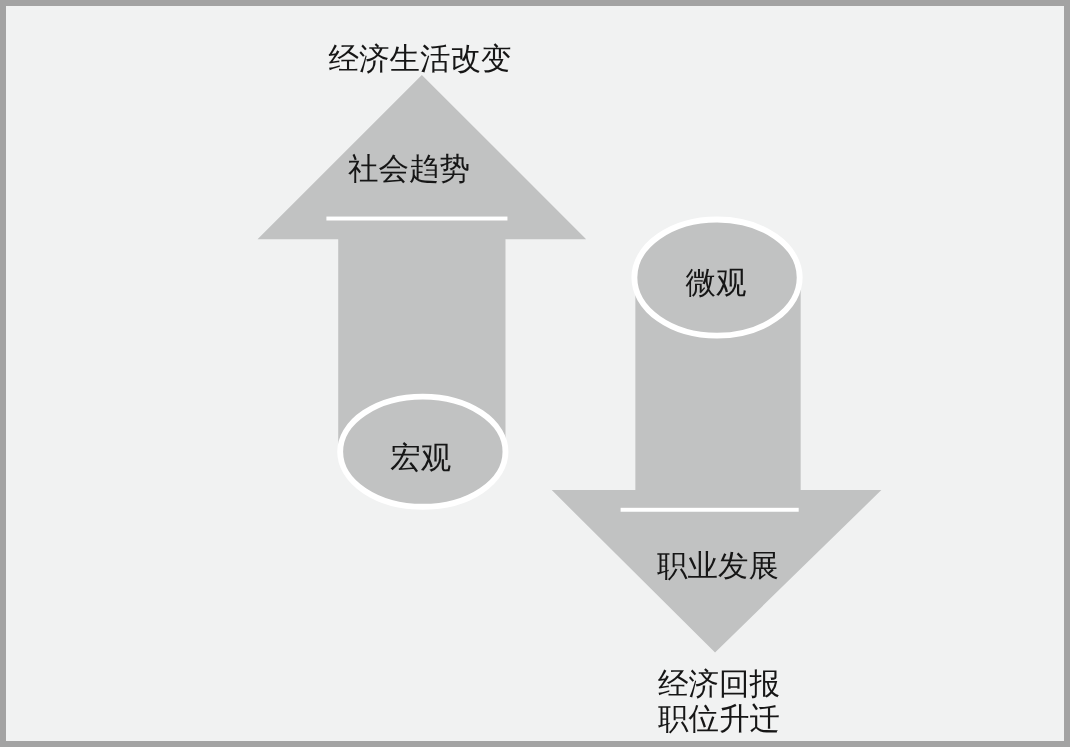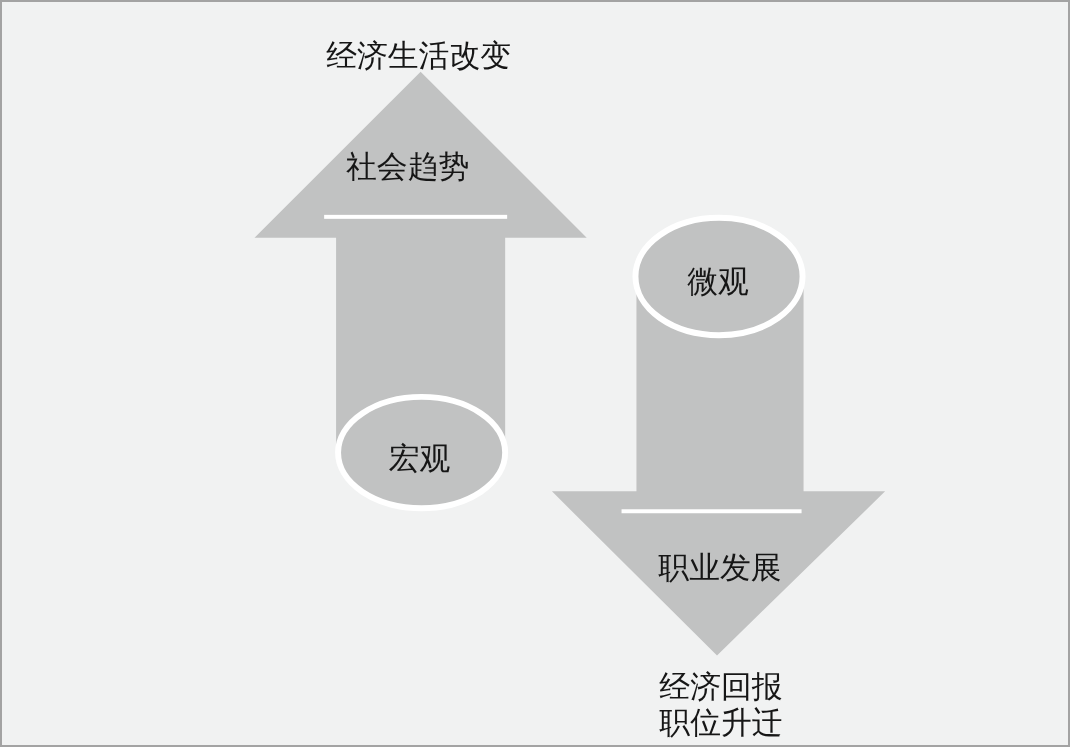--- a/index.html
+++ b/index.html
@@ -5,21 +5,21 @@
   html, body {
     margin: 0;
     padding: 0;
     background: #ffffff;
   }
   .frame {
     position: relative;
     width: 1070px;
     height: 747px;
     box-sizing: border-box;
-    border: 2px solid #a3a3a3;
+    border: 6px solid #a3a3a3;
     background: #f1f2f2;
     overflow: hidden;
   }
   svg.diagram {
     position: absolute;
     left: 0;
     top: 0;
     width: 100%;
     height: 100%;
   }

